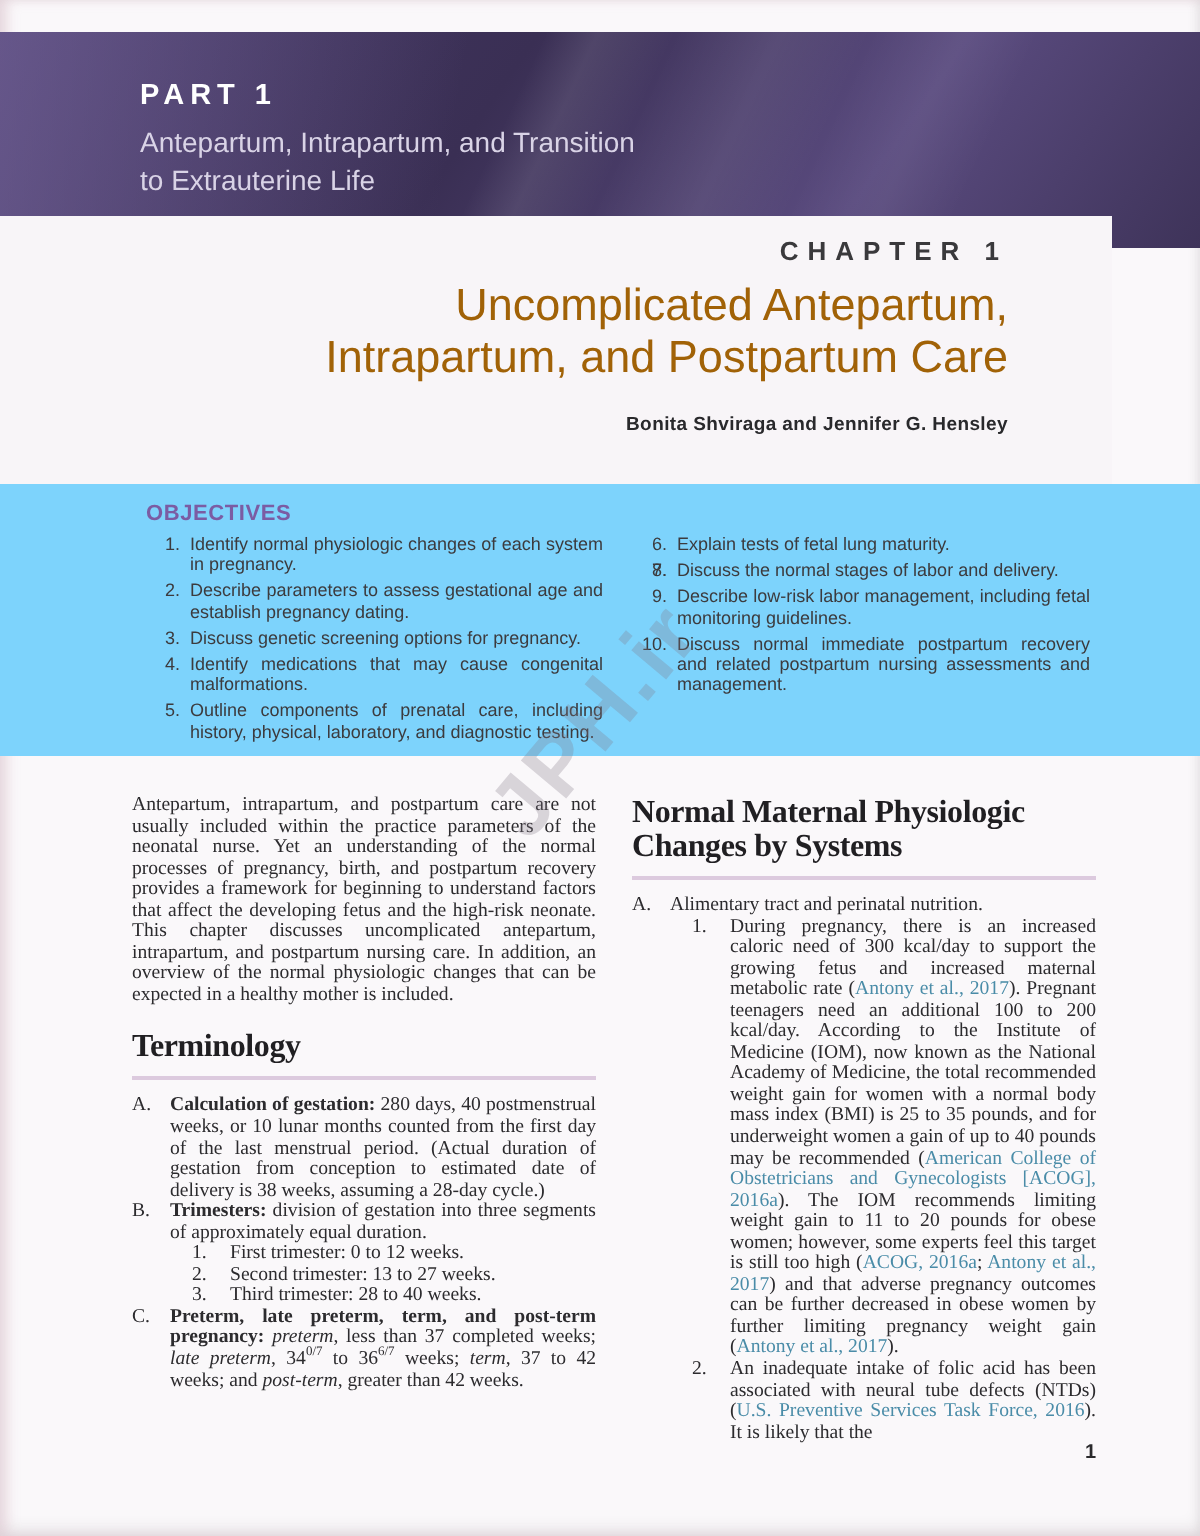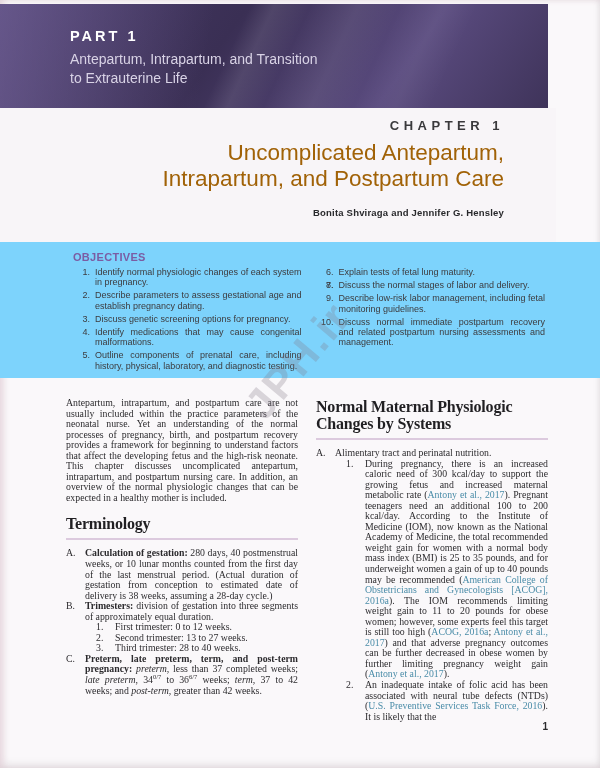--- a/index.html
+++ b/index.html
@@ -4,21 +4,21 @@
 <style>
   html,body{margin:0;padding:0;background:#8a8a8e;}
   .page{
     position:relative;width:600px;height:768px;overflow:hidden;
     background:#faf8fa;
     font-family:"Liberation Sans",sans-serif;
     box-shadow:inset 4px 0 6px rgba(214,178,192,0.35), inset 0 -4px 8px rgba(0,0,0,0.07), inset -2px 0 4px rgba(0,0,0,0.04);
   }
   
   .banner{
-    position:absolute;top:4px;left:0;width:548px;height:108px;
+    position:absolute;top:16px;left:0;width:600px;height:108px;
     background:
       linear-gradient(115deg, rgba(255,255,255,0) 42%, rgba(255,255,255,0.09) 46%, rgba(255,255,255,0) 52%, rgba(255,255,255,0.07) 60%, rgba(255,255,255,0) 67%, rgba(255,255,255,0.05) 74%, rgba(255,255,255,0) 80%),
       linear-gradient(100deg, rgba(128,110,168,0.55) 0%, rgba(70,56,100,0) 38%),
       linear-gradient(125deg, #463a66 0%, #3a2f54 40%, #5a4b7f 72%, #3e3359 100%);
   }
   .banner-inner{padding:24px 0 0 70px;}
   .part-label{color:#ffffff;font-weight:bold;font-size:14.5px;letter-spacing:3px;}
   .part-title{color:#d9d3e6;font-size:14px;line-height:19px;margin-top:6px;font-weight:normal;}
   
   .chapter-block{position:absolute;top:108px;left:0;width:556px;text-align:right;padding:0;box-sizing:border-box;background:#f8f5f8;height:134px;}

